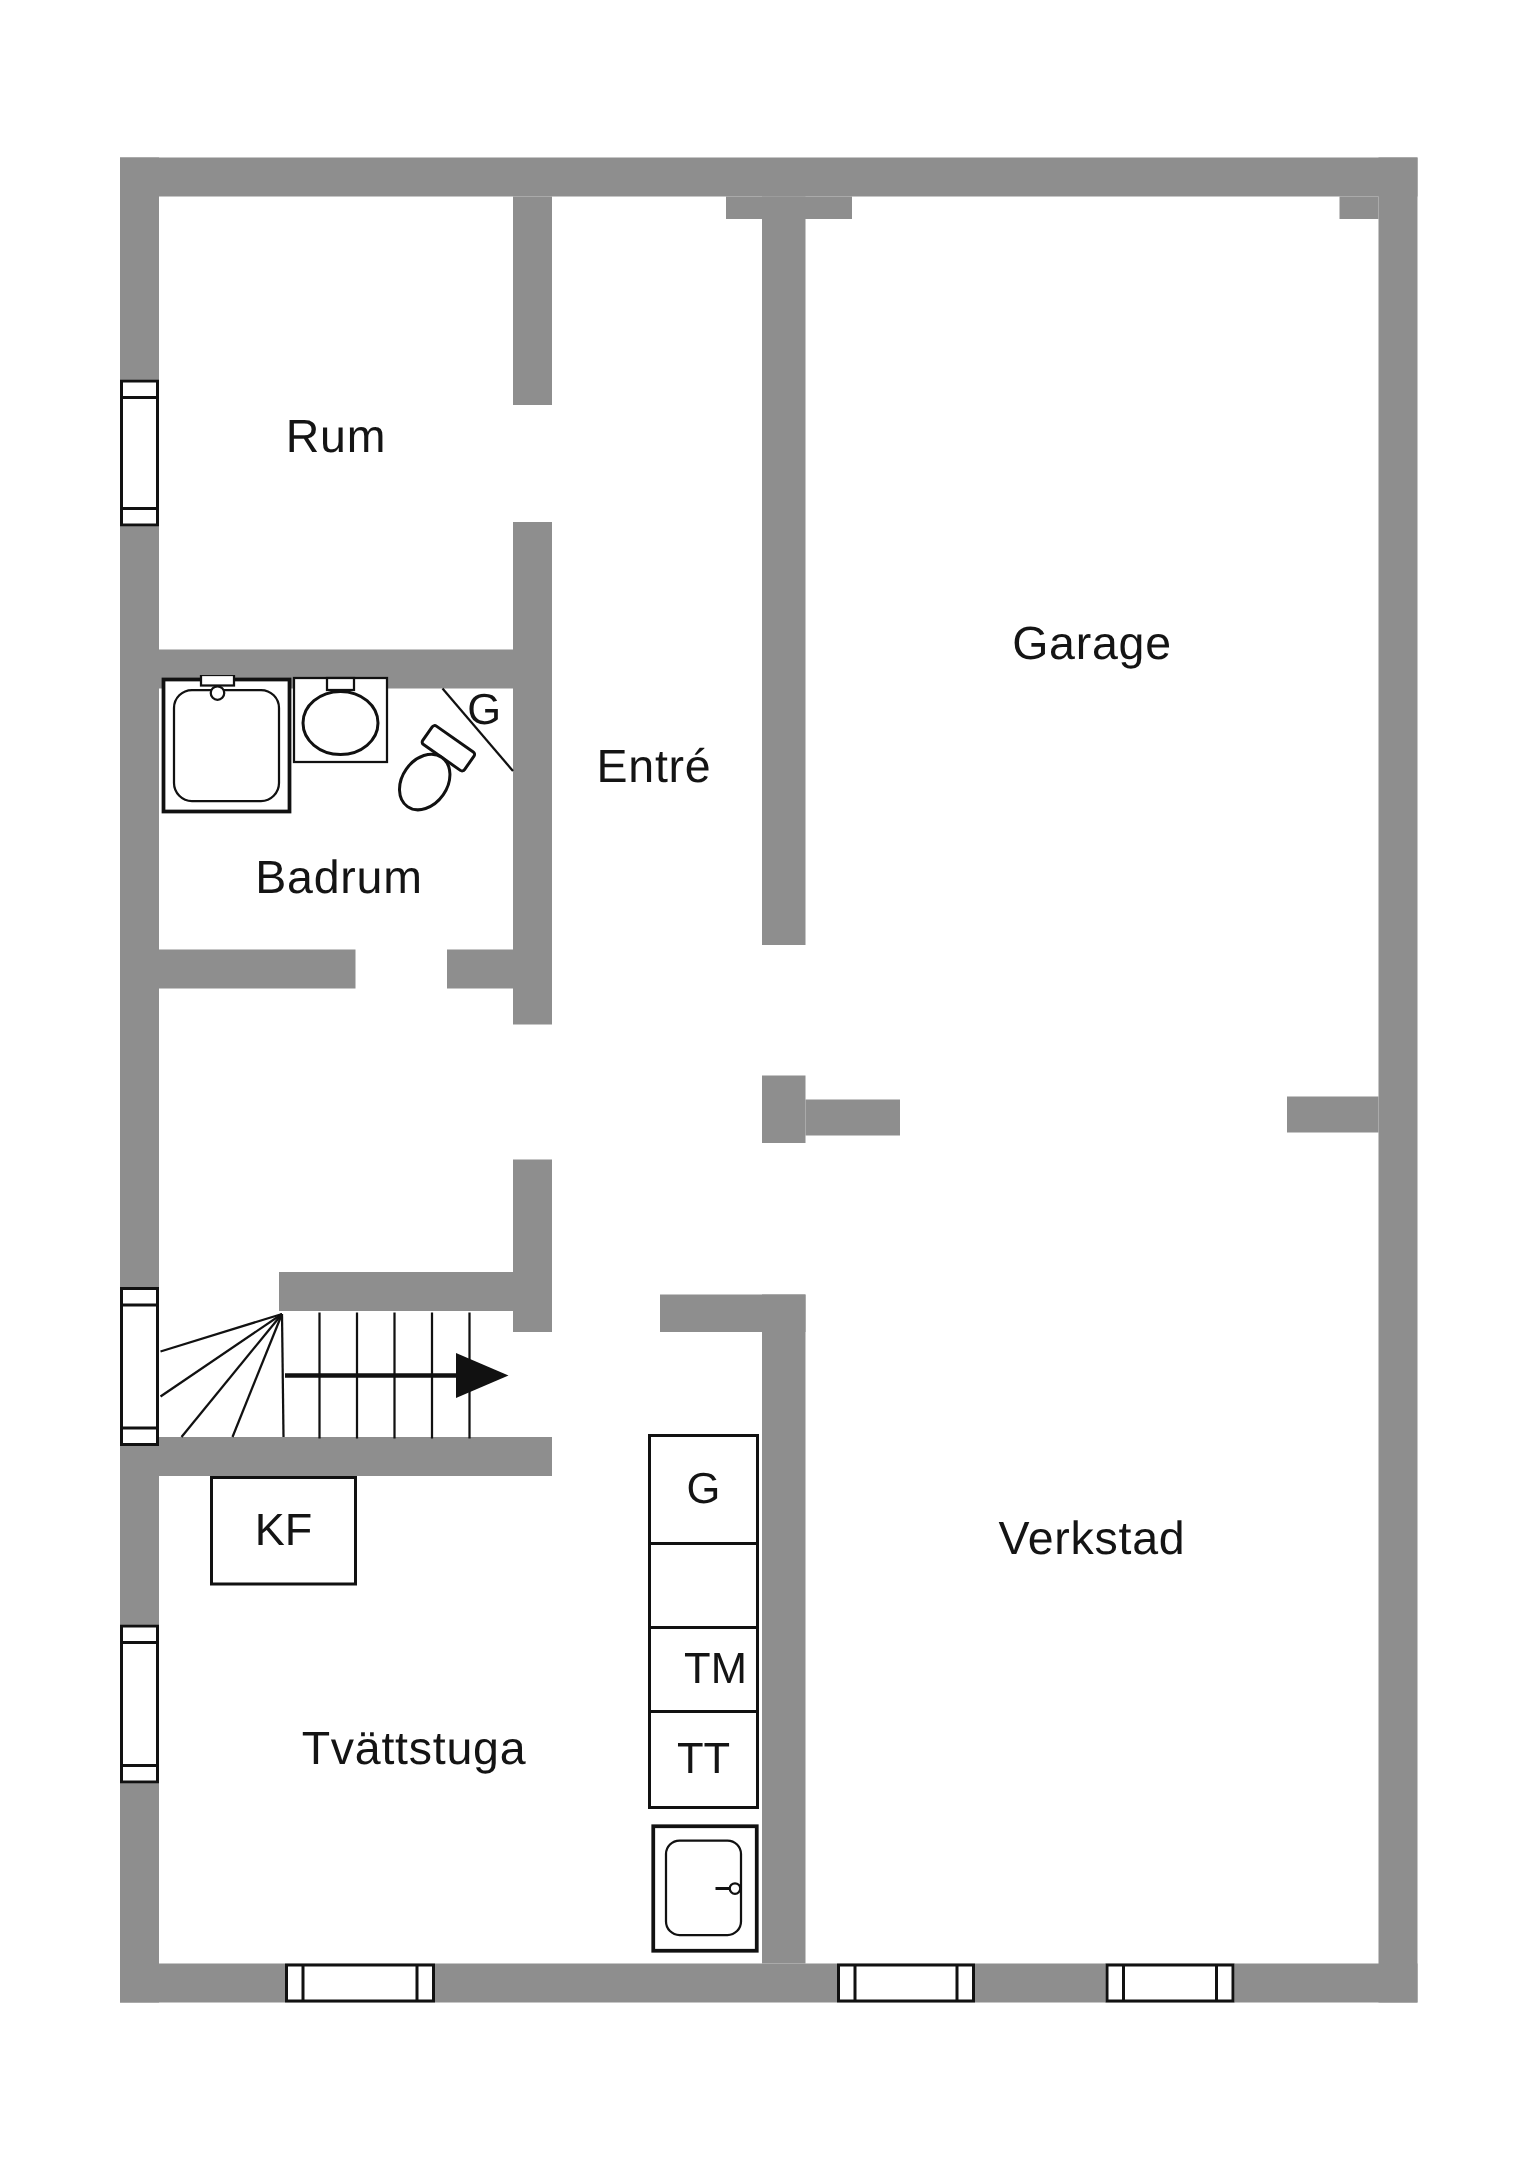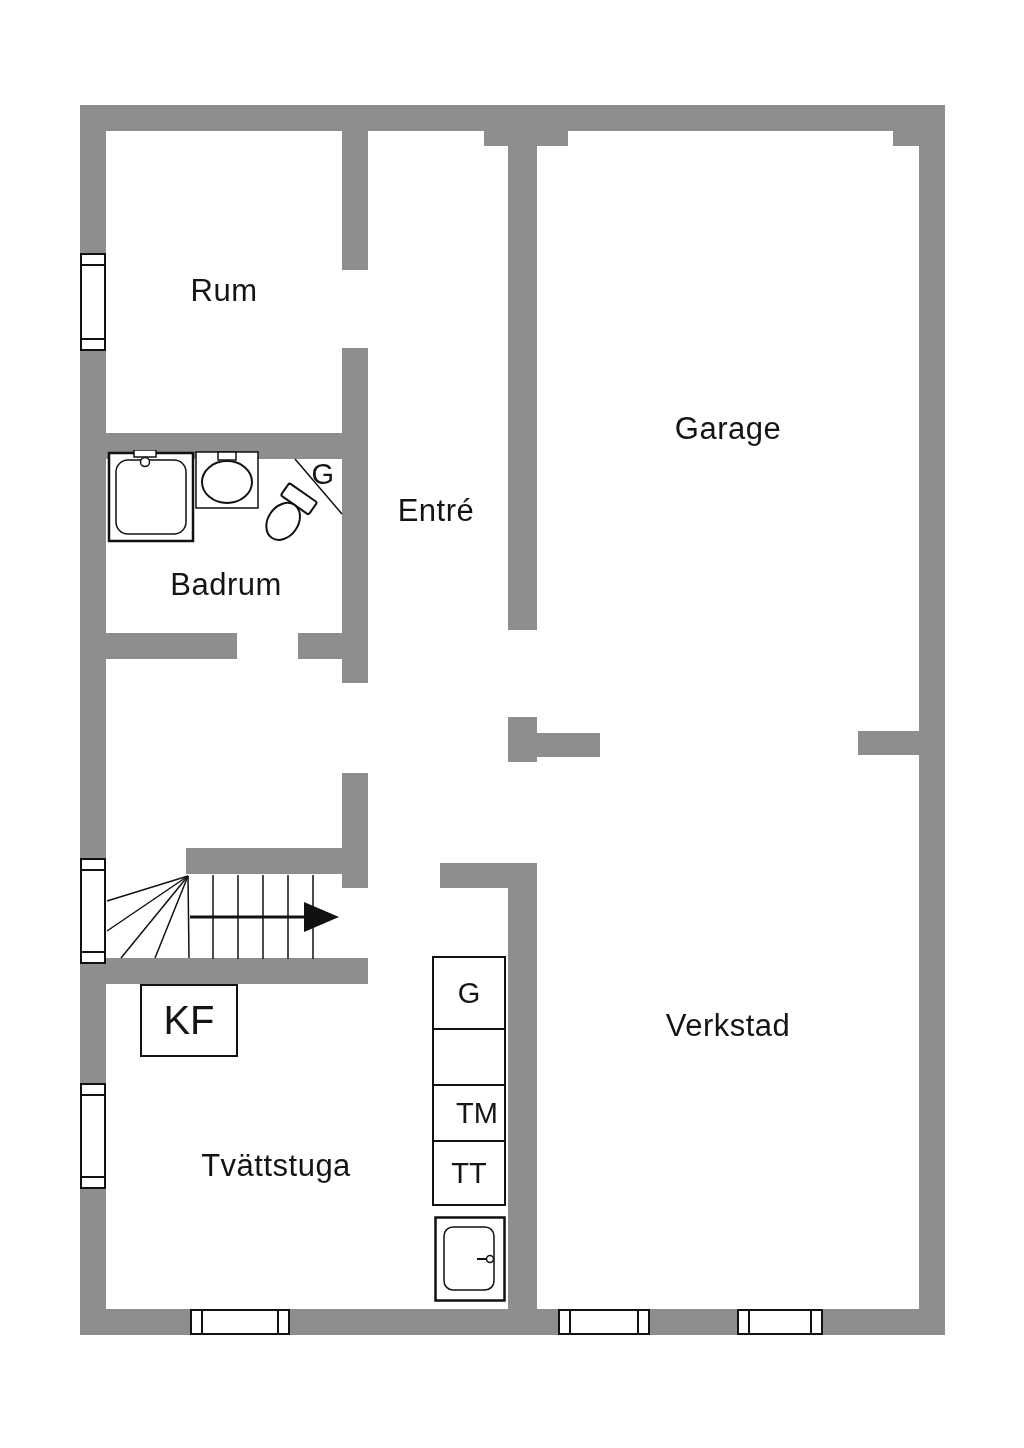--- a/index.html
+++ b/index.html
@@ -95,21 +95,21 @@
         <line x1="82" y1="2" x2="83" y2="84"></line>
       </g>
       <g>
         <line x1="84" y1="43" x2="202" y2="43" stroke="#111111" stroke-width="3"></line>
         <polygon points="198,28 233,43 198,58" fill="#111111"></polygon>
       </g>
     </svg>
   </div>
 
   <div class="fixture-box" style="left:140px; top:984px; width:98px; height:73px;">
-    <span class="labeltext" style="font-size:40px; color:#141414;">KF</span>
+    <span class="labeltext" style="font-size:30px; color:#141414;">KF</span>
   </div>
 
   <div class="appl-col">
     <div class="appl-cell" style="height:72px;">
       <span>G</span>
     </div>
     <div class="appl-cell" style="height:56px;"></div>
     <div class="appl-cell" style="height:56px;padding-left:16px;">
       <span>TM</span>
     </div>

